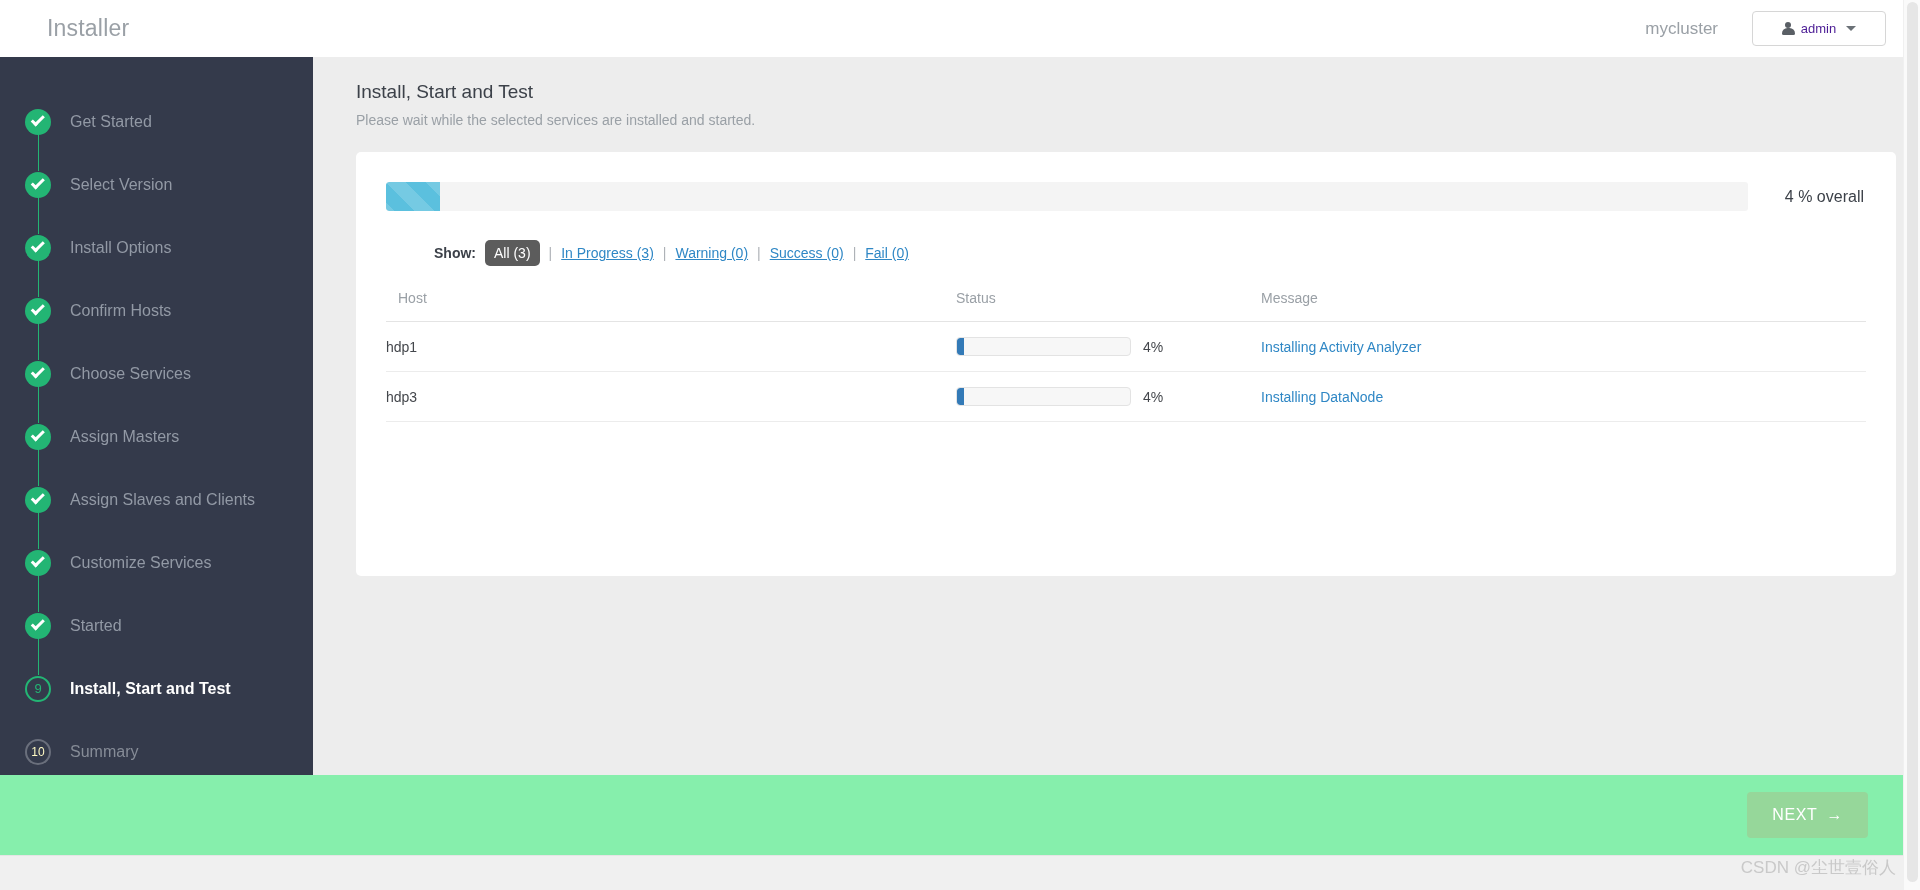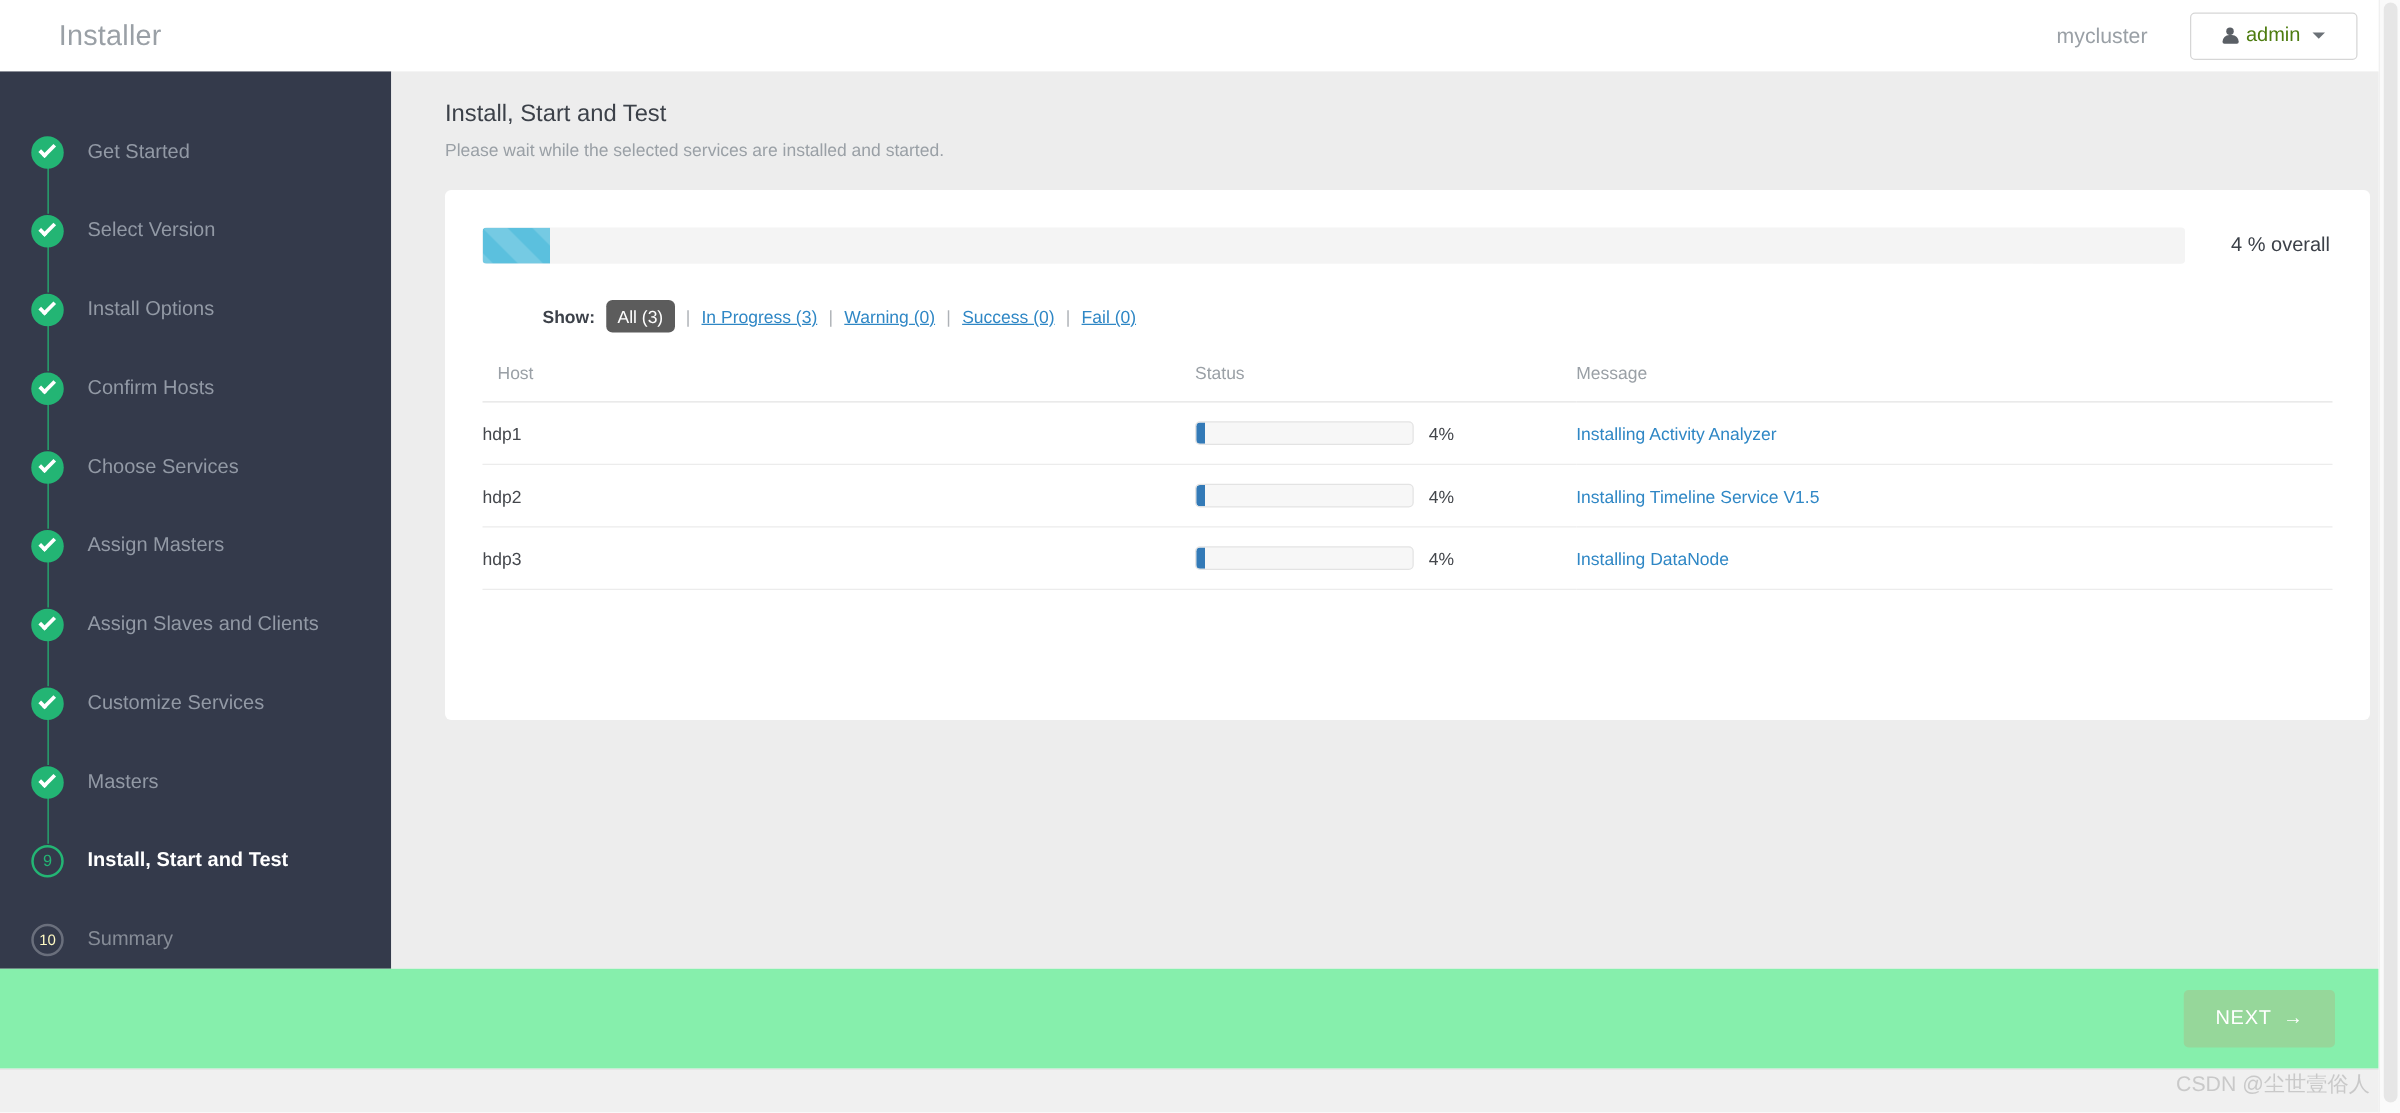--- a/index.html
+++ b/index.html
@@ -50,22 +50,22 @@
     margin-right: 34px;
   }
   .user-btn {
     display: flex;
     align-items: center;
     gap: 6px;
     border: 1px solid #d6d6d6;
     border-radius: 4px;
     background: #ffffff;
     padding: 9px 18px;
-    font-size: 16px;
-    color: #4d7c0f;
+    font-size: 13px;
+    color: #4c1d95;
     cursor: pointer;
     min-width: 134px;
     justify-content: center;
   }
   .user-icon {
     display: inline-block;
     width: 13px; height: 14px;
     position: relative;
   }
   .user-icon::before {
@@ -477,21 +477,21 @@
         <div class="step done connect">
           <div class="step-marker">
             <span class="check"></span>
           </div>
           <div class="step-label">Customize Services</div>
         </div>
         <div class="step done connect">
           <div class="step-marker">
             <span class="check"></span>
           </div>
-          <div class="step-label">Masters</div>
+          <div class="step-label">Started</div>
         </div>
         <div class="step active">
           <div class="step-marker">9</div>
           <div class="step-label">Install, Start and Test</div>
         </div>
         <div class="step todo">
           <div class="step-marker">10</div>
           <div class="step-label">Summary</div>
         </div>
       </div>
@@ -540,32 +540,20 @@
                 <div class="row-progress">
                   <div class="row-track">
                     <div class="row-fill" style="width: 4%;"></div>
                   </div>
                   <span class="row-pct">4%</span>
                 </div>
               </td>
               <td><span class="msg-link">Installing Activity Analyzer</span></td>
             </tr>
             <tr>
-              <td class="c-host">hdp2</td>
-              <td>
-                <div class="row-progress">
-                  <div class="row-track">
-                    <div class="row-fill" style="width: 4%;"></div>
-                  </div>
-                  <span class="row-pct">4%</span>
-                </div>
-              </td>
-              <td><span class="msg-link">Installing Timeline Service V1.5</span></td>
-            </tr>
-            <tr>
               <td class="c-host">hdp3</td>
               <td>
                 <div class="row-progress">
                   <div class="row-track">
                     <div class="row-fill" style="width: 4%;"></div>
                   </div>
                   <span class="row-pct">4%</span>
                 </div>
               </td>
               <td><span class="msg-link">Installing DataNode</span></td>

